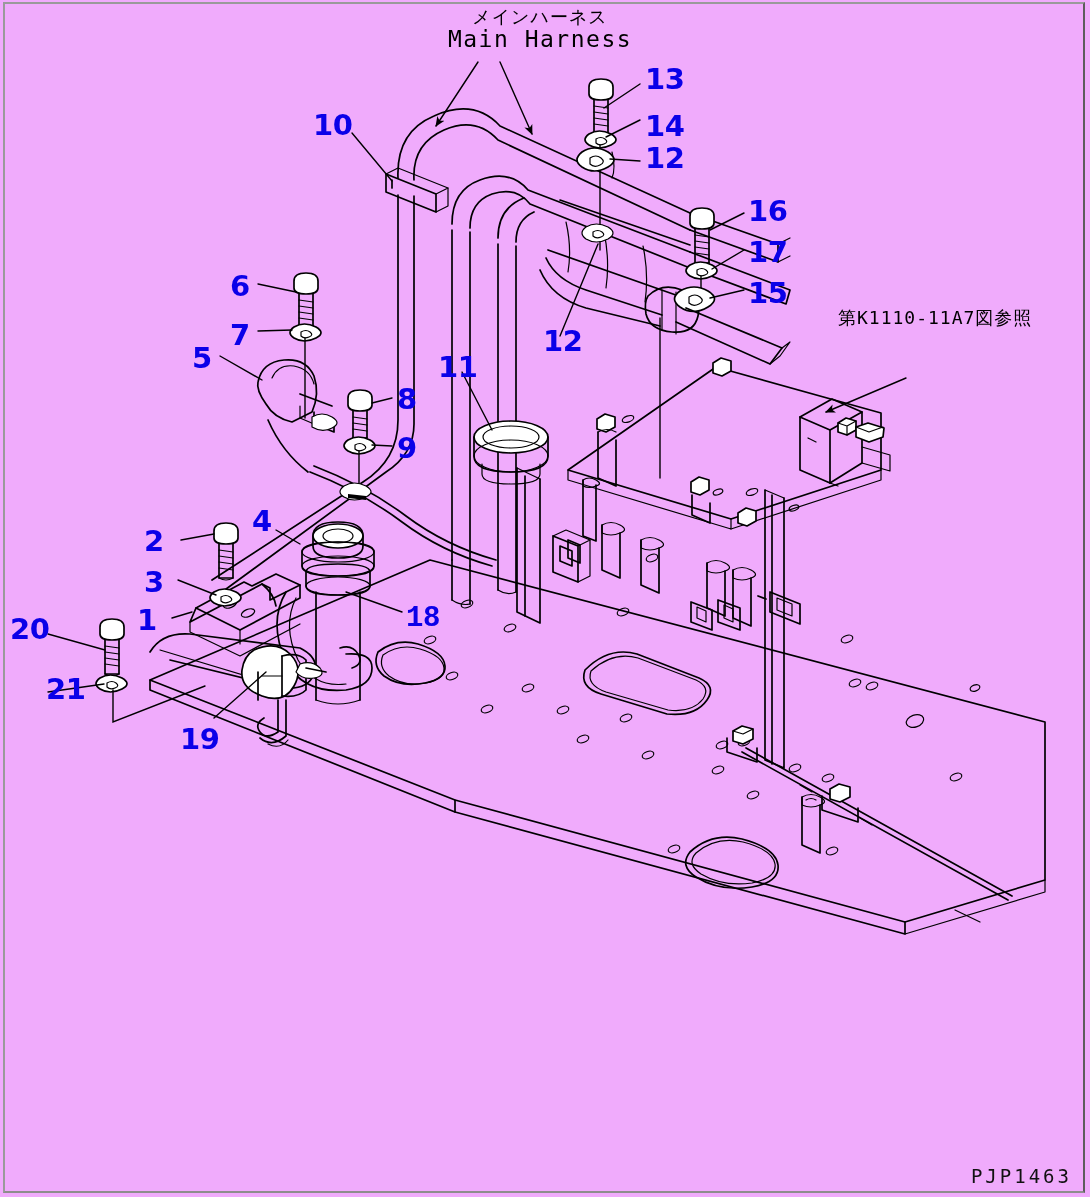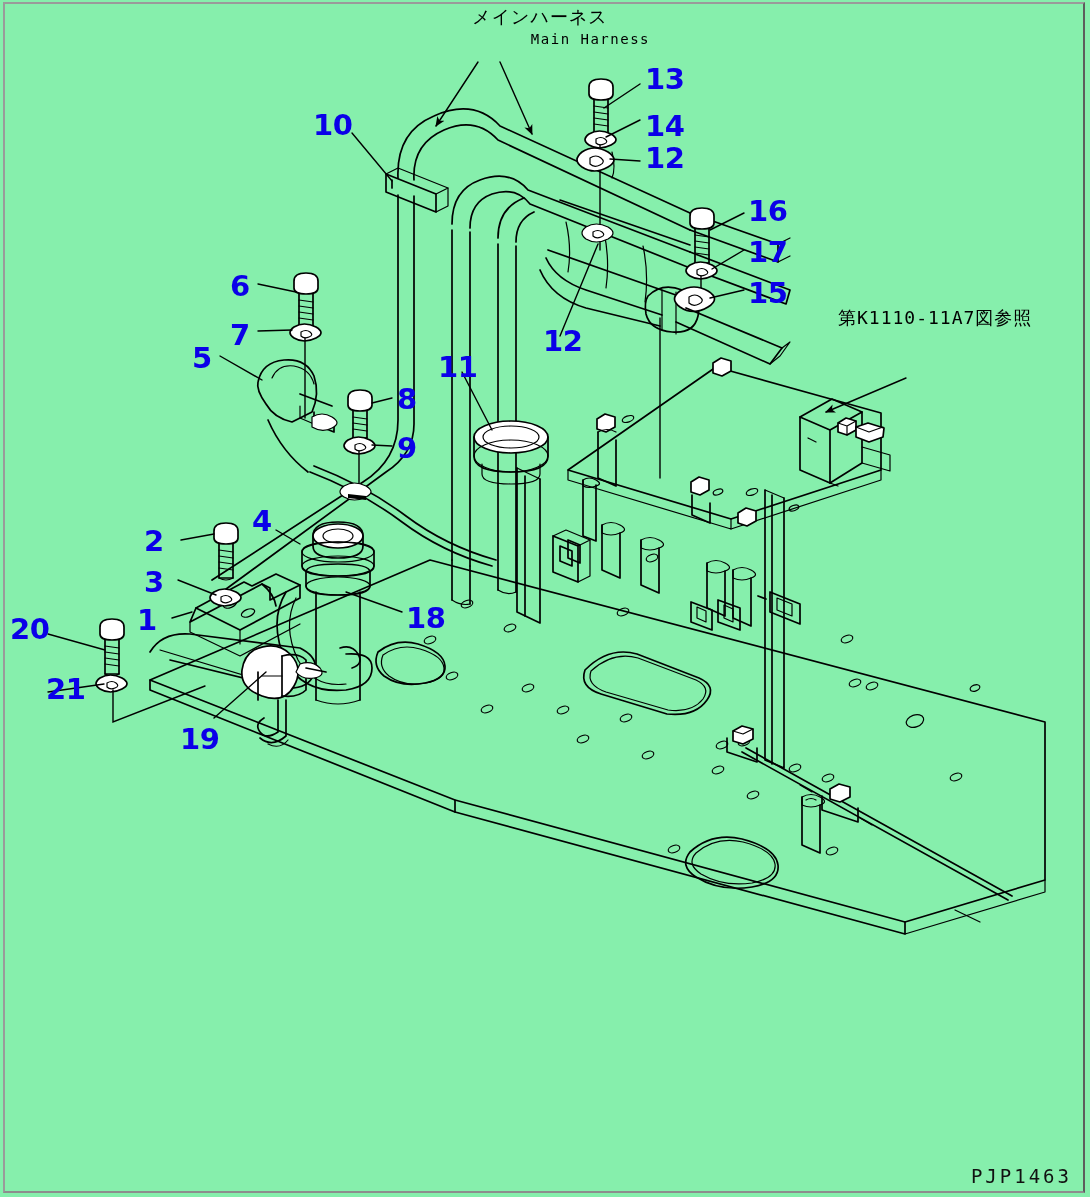--- a/index.html
+++ b/index.html
@@ -4,21 +4,21 @@
 <title>Parts Diagram</title>
 <style>
   html,body{margin:0;padding:0;background:#ffffff;}
   body{
     font-family:"DejaVu Sans Mono","Liberation Mono",monospace;
   }
   #page{
     position:relative;
     width:1090px;
     height:1197px;
-    background:#86efac;
+    background:#f0abfc;
     overflow:hidden;
   }
   
   #frame-border{
     position:absolute;
     left:3px; top:2px;
     width:1082px; height:1191px;
     border-left:2px solid #9a9a9a;
     border-top:2px solid #9a9a9a;
     border-right:2px solid #5d5d5d;
@@ -45,21 +45,21 @@
   .lbl{
     position:absolute;
     color:#000000;
     font-family:"DejaVu Sans Mono","Liberation Mono",monospace;
     font-size:19px;
     line-height:23px;
     white-space:nowrap;
     text-align:center;
   }
   .lbl .jp{ font-size:18px; letter-spacing:1px; display:block;}
-  .lbl .en{ font-size:14px; letter-spacing:1.5px; display:block;text-align:right;}
+  .lbl .en{ font-size:23px; letter-spacing:1.5px; display:block;}
   #drawing-number{
     position:absolute;
     right:18px;
     bottom:10px;
     color:#111111;
     font-family:"DejaVu Sans Mono","Liberation Mono",monospace;
     font-size:19px;
     letter-spacing:3px;
     white-space:nowrap;
   }
@@ -502,21 +502,21 @@
       <div class="callout" style="left: 397px; top: 434px;">9</div>
       <div class="callout" style="left: 313px; top: 111px;">10</div>
       <div class="callout" style="left: 438px; top: 353px;">11</div>
       <div class="callout" style="left: 645px; top: 144px;">12</div>
       <div class="callout" style="left: 543px; top: 327px;">12</div>
       <div class="callout" style="left: 645px; top: 65px;">13</div>
       <div class="callout" style="left: 645px; top: 112px;">14</div>
       <div class="callout" style="left: 748px; top: 279px;">15</div>
       <div class="callout" style="left: 748px; top: 197px;">16</div>
       <div class="callout" style="left: 748px; top: 238px;">17</div>
-      <div class="callout" style="left: 406px; top: 604px;">18</div>
+      <div class="callout" style="left: 406px; top: 604px; font-family: Liberation Mono, monospace;">18</div>
       <div class="callout" style="left: 180px; top: 725px;">19</div>
       <div class="callout" style="left: 10px; top: 615px;">20</div>
       <div class="callout" style="left: 10px; top: 675px; margin-left: 36px;">21</div>
     </div>
 
   <div id="drawing-number">PJP1463</div>
 
 </div>
 
 </body></html>

